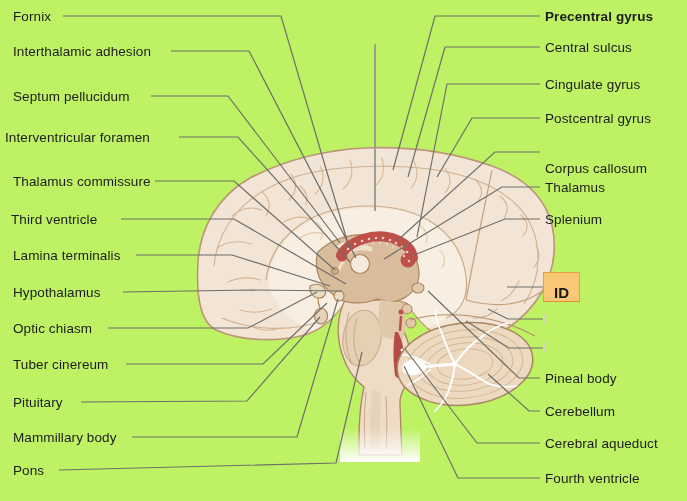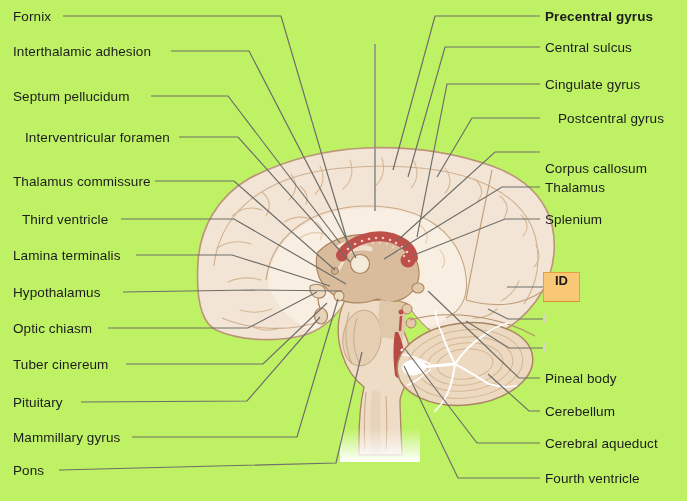--- a/index.html
+++ b/index.html
@@ -6,23 +6,23 @@
   .stage {
     position:relative; width:687px; height:501px; background:#bef264;
     font-family:"Liberation Sans", sans-serif; overflow:hidden;
   }
   .stage svg { position:absolute; left:0; top:0; }
   .label {
     position:absolute; transform:translateY(-50%);
     font-size:13.5px; color:#1c1c1c; white-space:nowrap; letter-spacing:.1px;
   }
   .id-box {
-    position:absolute; display:flex; align-items:flex-start; justify-content:center;
+    position:absolute; display:flex; align-items:flex-end; justify-content:center;
     background:#f9c877; border:1.5px solid #e5a044; border-bottom-color:#d98f33;
-    box-sizing:border-box; font-weight:bold; font-size:13px; color:#1a1a1a;
+    box-sizing:border-box; font-weight:bold; font-size:15px; color:#1a1a1a;
   }
   .stub { position:absolute; width:3px; height:9px; background:#d9d3cb; }
 </style>
 </head>
 <body>
 
 <div class="stage">
 
   <svg width="687" height="501" viewBox="0 0 687 501">
     <defs>
@@ -196,34 +196,34 @@
         <polyline points="543,348 509,348 466,321" fill="none" stroke="#6e6e6a" stroke-width="1.2"></polyline>
         <polyline points="543,287 507,287" fill="none" stroke="#6e6e6a" stroke-width="1.2"></polyline>
         <polyline points="375,44 375,211" fill="none" stroke="#97978f" stroke-width="1.8"></polyline>
       </g>
   </svg>
 
   <div id="labels-layer">
       <div class="label" style="left: 13px; top: 16px;">Fornix</div>
       <div class="label" style="left: 13px; top: 51px;">Interthalamic adhesion</div>
       <div class="label" style="left: 13px; top: 96px;">Septum pellucidum</div>
-      <div class="label" style="left: 25px; top: 137px;">Interventricular foramen</div>
+      <div class="label" style="left: 5px; top: 137px;">Interventricular foramen</div>
       <div class="label" style="left: 13px; top: 181px;">Thalamus commissure</div>
-      <div class="label" style="left: 22px; top: 219px;">Third ventricle</div>
+      <div class="label" style="left: 11px; top: 219px;">Third ventricle</div>
       <div class="label" style="left: 13px; top: 255px;">Lamina terminalis</div>
       <div class="label" style="left: 13px; top: 292px;">Hypothalamus</div>
       <div class="label" style="left: 13px; top: 328px;">Optic chiasm</div>
       <div class="label" style="left: 13px; top: 364px;">Tuber cinereum</div>
       <div class="label" style="left: 13px; top: 402px; text-align: center;">Pituitary</div>
-      <div class="label" style="left: 13px; top: 437px;">Mammillary gyrus</div>
+      <div class="label" style="left: 13px; top: 437px;">Mammillary body</div>
       <div class="label" style="left: 13px; top: 470px;">Pons</div>
       <div class="label" style="left: 545px; top: 16px; font-weight: bold;">Precentral gyrus</div>
       <div class="label" style="left: 545px; top: 47px;">Central sulcus</div>
       <div class="label" style="left: 545px; top: 84px;">Cingulate gyrus</div>
-      <div class="label" style="left: 545px; top: 118px; margin-left: 13px;">Postcentral gyrus</div>
+      <div class="label" style="left: 545px; top: 118px;">Postcentral gyrus</div>
       <div class="label" style="left: 545px; top: 152px; margin-top: 16px;">Corpus callosum</div>
       <div class="label" style="left: 545px; top: 187px;">Thalamus</div>
       <div class="label" style="left: 545px; top: 219px;">Splenium</div>
       <div class="label" style="left: 545px; top: 378px;">Pineal body</div>
       <div class="label" style="left: 545px; top: 411px;">Cerebellum</div>
       <div class="label" style="left: 545px; top: 443px;">Cerebral aqueduct</div>
       <div class="label" style="left: 545px; top: 478px;">Fourth ventricle</div>
       <div class="stub" style="left: 543px; top: 314px;"></div>
       <div class="stub" style="left: 543px; top: 343px;"></div>
     </div>

